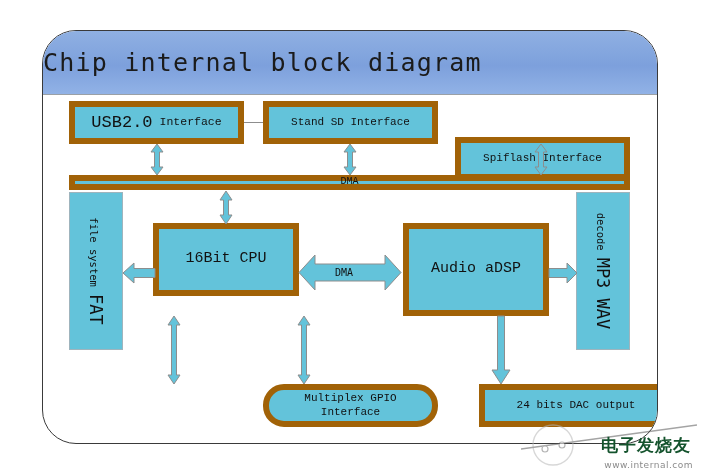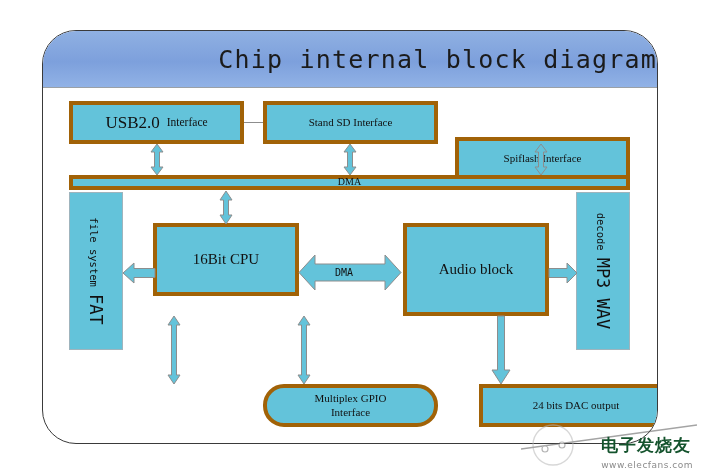--- a/index.html
+++ b/index.html
@@ -7,38 +7,38 @@
        font-family:"DejaVu Sans Mono","Liberation Mono",monospace;}
 
   
   #frame{
     position:absolute;left:42px;top:30px;width:616px;height:414px;
     border:1.6px solid #3a3a3a;border-radius:34px;background:#ffffff;
     box-sizing:border-box;overflow:hidden;
   }
   
   #title-banner{
-    position:absolute;left:0;top:0;width:100%;height:57px;
+    position:absolute;left:0;top:0;width:100%;height:64px;
     background:linear-gradient(180deg,#8fb0e2 0%,#7da0dc 55%,#91b2e6 100%);
     border-bottom:1px solid #9aa0a6;
-    display:flex;align-items:center;justify-content:flex-end;
+    display:flex;align-items:center;justify-content:flex-start;
     box-sizing:border-box;
   }
   #title-text{
     font-size:25px;color:#1b1b1b;letter-spacing:1.2px;
     font-family:"DejaVu Sans Mono","Liberation Mono",monospace;
     white-space:nowrap;
   }
 
   
   .blk{
-    position:absolute;background:#63c3da;border:4px solid #a16207;
+    position:absolute;background:#63c3da;border:6px solid #a16207;
     display:flex;align-items:center;justify-content:center;
     text-align:center;color:#111;box-sizing:border-box;
-    font-family:Liberation Serif, serif;
+    font-family:Liberation Mono, monospace;
     line-height:1.25;
   }
   .blk.sm{font-size:11px;}
   .blk.md{font-size:15px;}
   .blk.bus{font-size:10px;align-items:center;}
 
   
   .vblk{
     position:absolute;background:#63c3da;border:1px solid #9fb4bd;
     box-sizing:border-box;
@@ -158,21 +158,21 @@
   </div>
 
   <div class="arrow" style="left:256px;top:221px;">
     <svg width="102" height="41" viewBox="0 0 102 41">
       <polygon points="0,20.5 16,3 16,12 86,12 86,3 102,20.5 86,38 86,29 16,29 16,38" fill="#63c3da" stroke="#8d8d8d" stroke-width="1"></polygon>
     </svg>
   </div>
   <div class="arrow-label" style="left:292px;top:236px;">DMA</div>
 
   <div class="blk md" style="left:360px;top:192px;width:146px;height:93px;">
-    <span>Audio block</span>
+    <span>Audio aDSP</span>
   </div>
 
   <div class="arrow" style="left:506px;top:230px;">
     <svg width="28" height="24" viewBox="0 0 28 24">
       <polygon points="0,7.5 18,7.5 18,2 28,12 18,22 18,16.5 0,16.5" fill="#63c3da" stroke="#8d8d8d" stroke-width="1"></polygon>
     </svg>
   </div>
 
   <div class="arrow" style="left:449px;top:285px;">
     <svg width="18" height="68" viewBox="0 0 18 68">
@@ -206,13 +206,13 @@
 
 <div id="watermark">
   <svg width="176" height="52" viewBox="0 0 176 52">
     <circle cx="32" cy="26" r="20" fill="none" stroke="#b8b8b8" stroke-width="1.4"></circle>
     <path d="M0 30 L176 6" stroke="#5a5a5a" stroke-width="1.6" fill="none"></path>
     <circle cx="24" cy="30" r="3" fill="#ffffff" stroke="#7a7a7a" stroke-width="1.2"></circle>
     <circle cx="41" cy="26" r="3" fill="#ffffff" stroke="#7a7a7a" stroke-width="1.2"></circle>
   </svg>
 </div>
 <div id="wm-cn">电子发烧友</div>
-<div id="wm-url">www.elecfans.com</div>
+<div id="wm-url">www.internal.com</div>
 
 </body></html>

